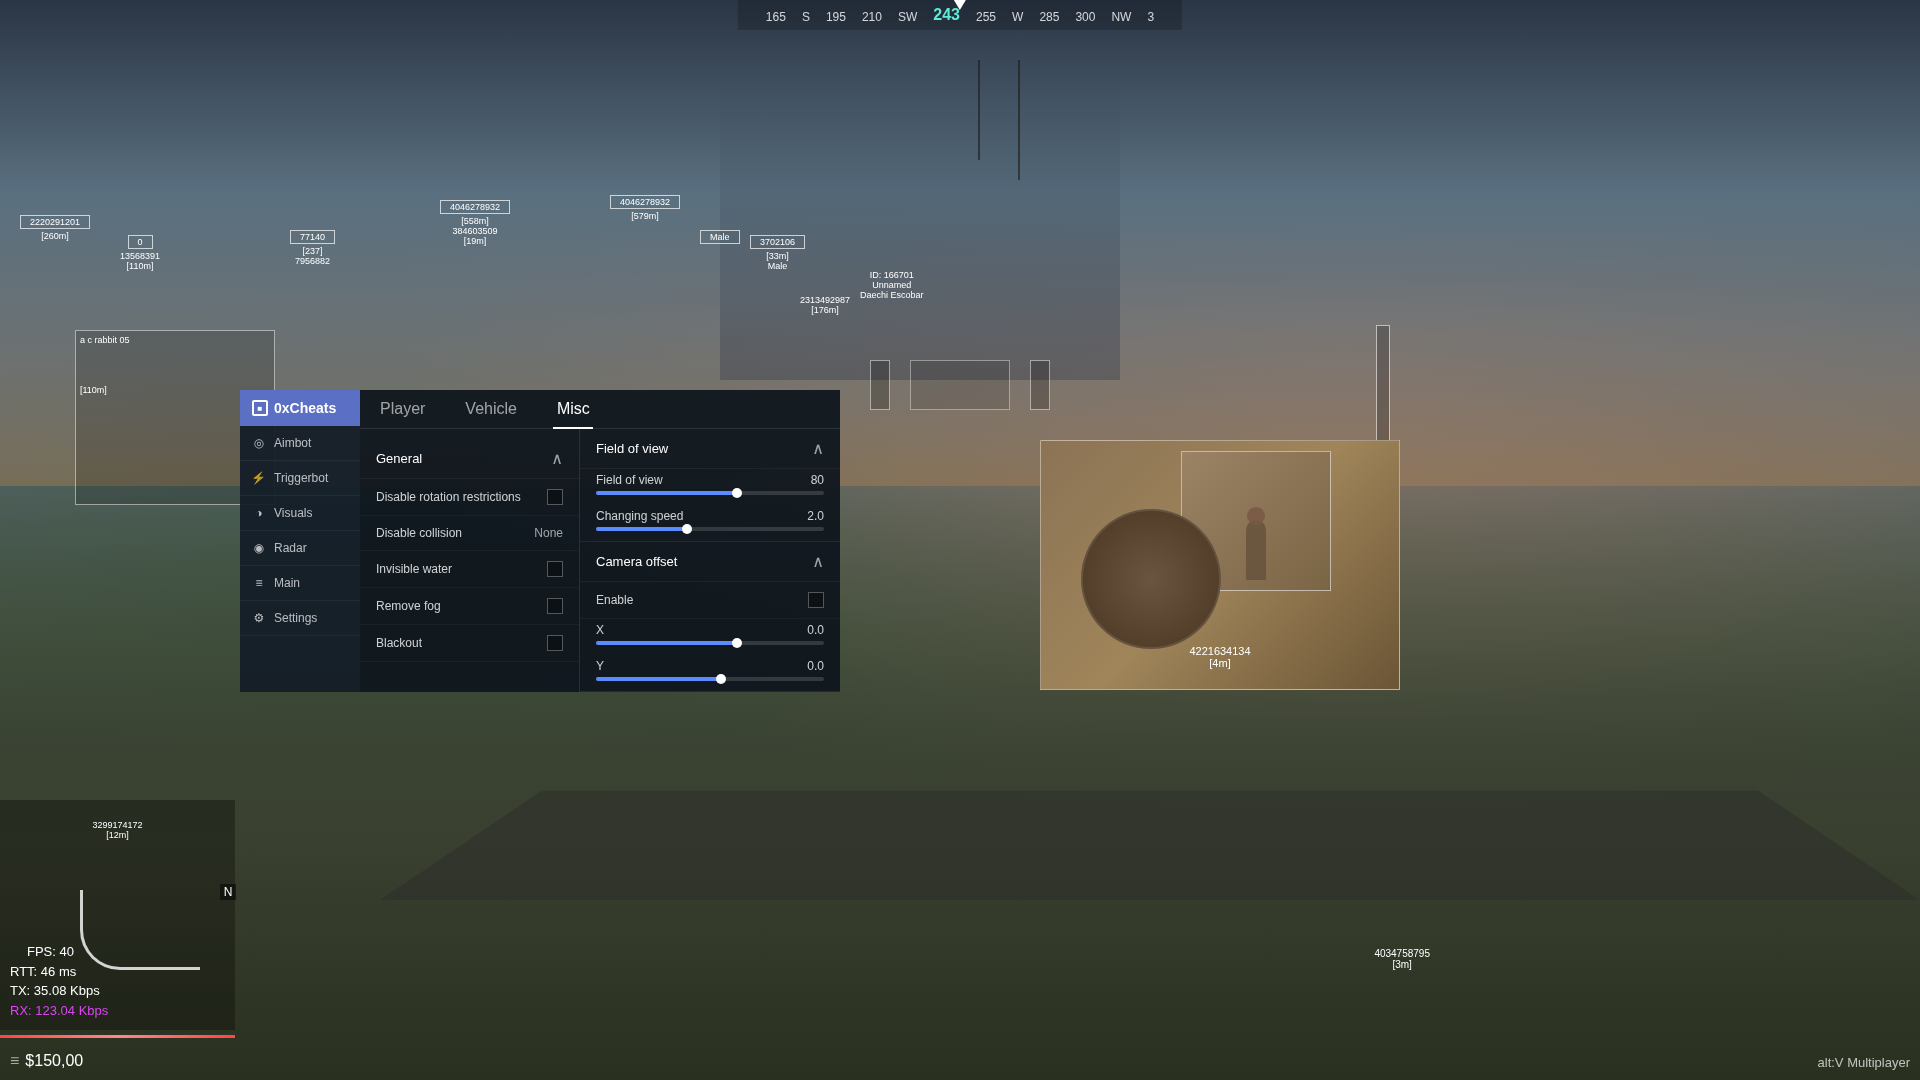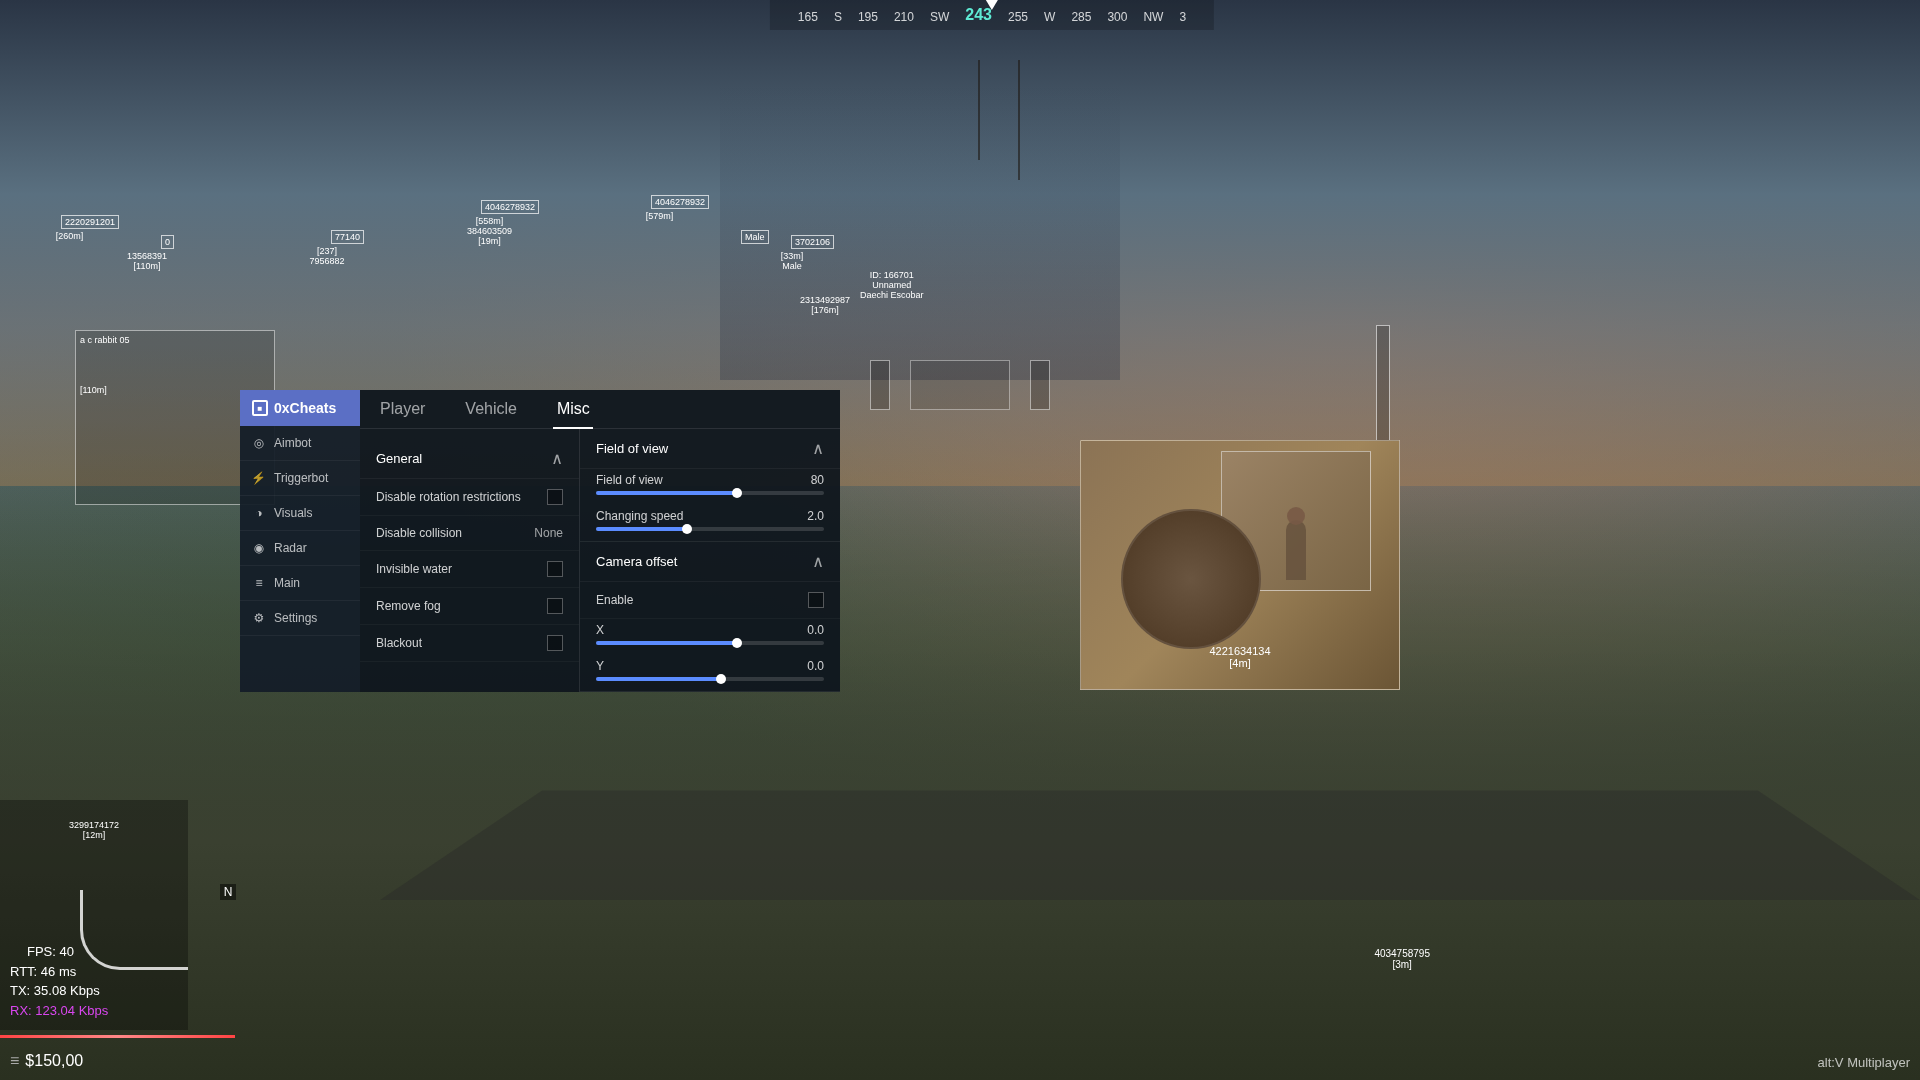--- a/index.html
+++ b/index.html
@@ -37,21 +37,20 @@
       top: 0;
       left: 50%;
       transform: translateX(-50%);
       display: flex;
       align-items: flex-end;
       gap: 0;
       color: white;
       font-size: 13px;
       padding: 4px 20px;
       background: rgba(0,0,0,0.2);
-      margin-left: 32px;
     }
     .compass-arrow {
       position: absolute;
       top: 0;
       left: 50%;
       transform: translateX(-50%);
       width: 0;
       height: 0;
       border-left: 6px solid transparent;
       border-right: 6px solid transparent;
@@ -126,31 +125,30 @@
       position: absolute;
       color: white;
       font-size: 9px;
       text-align: center;
       white-space: nowrap;
       pointer-events: none;
     }
     .entity-box {
       display: inline-block;
       border: 1px solid rgba(255,255,255,0.7);
-      padding: 1px 3px;
+      padding: 1px 9px;
       margin-bottom: 2px;
-      margin-left: 41px;
     }
 
     
     .camera-preview {
       position: absolute;
       top: 440px;
       right: 520px;
-      width: 320px;
+      width: 360px;
       height: 250px;
       border: 1px solid rgba(255,255,255,0.4);
       background: linear-gradient(135deg, #8b7355 0%, #a0855a 50%, #6b5535 100%);
       overflow: hidden;
     }
     .camera-preview-inner {
       position: absolute;
       top: 10px;
       left: 140px;
       width: 150px;
@@ -389,21 +387,21 @@
       position: absolute;
       inset: 0;
       pointer-events: none;
     }
 
     
     .minimap-bg {
       position: absolute;
       bottom: 50px;
       left: 0;
-      width: 188px;
+      width: 235px;
       height: 230px;
       background: rgba(0,0,0,0.3);
       overflow: hidden;
     }
 
     
     .red-line {
       position: absolute;
       bottom: 42px;
       left: 0;

